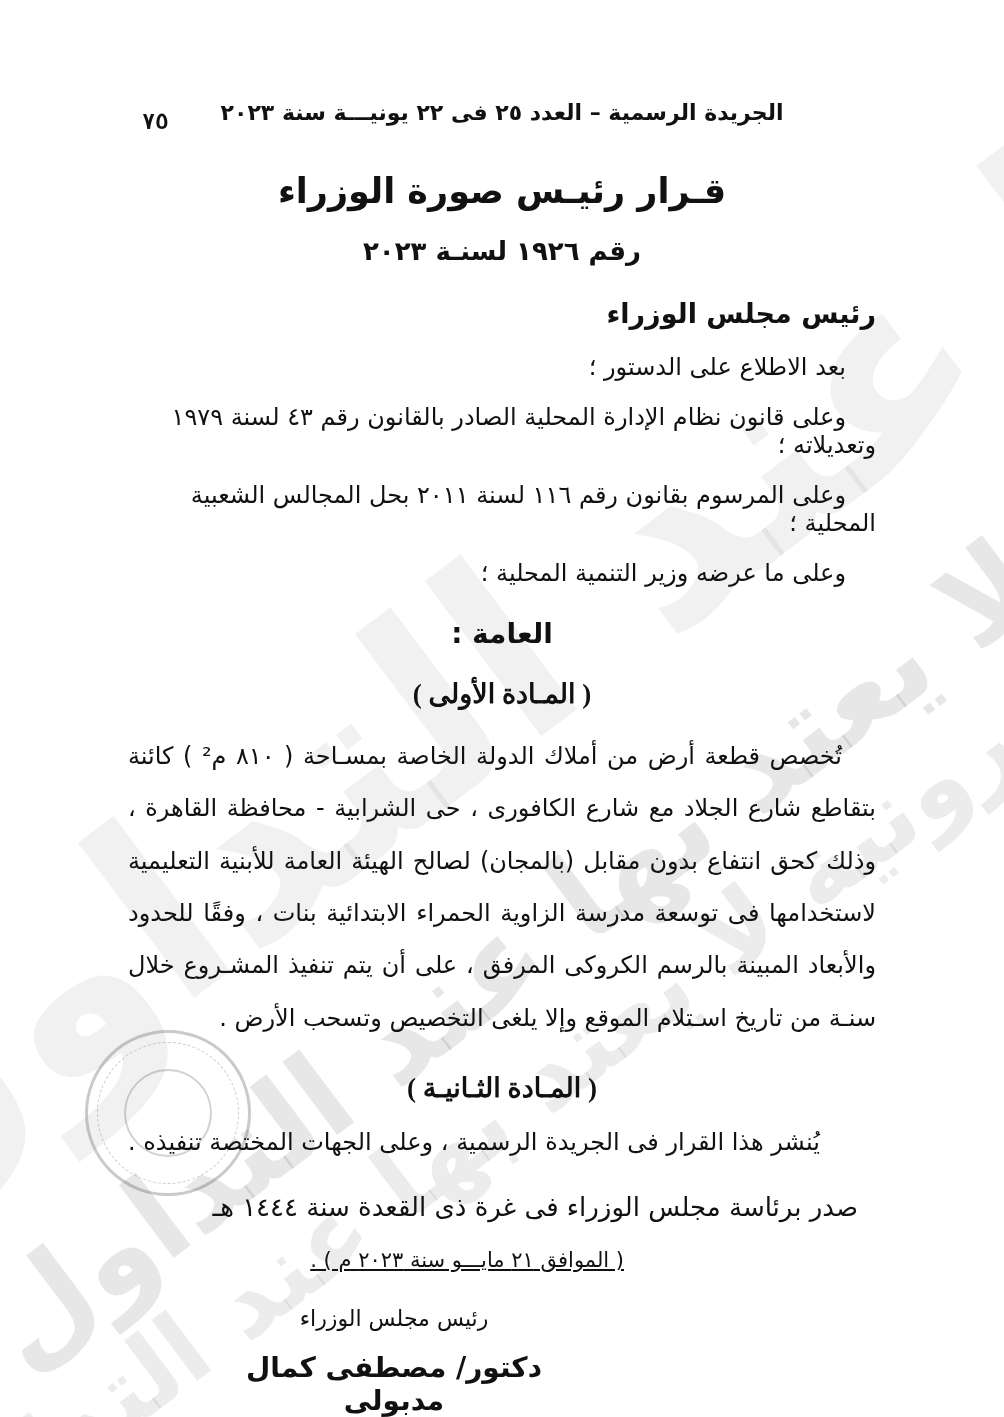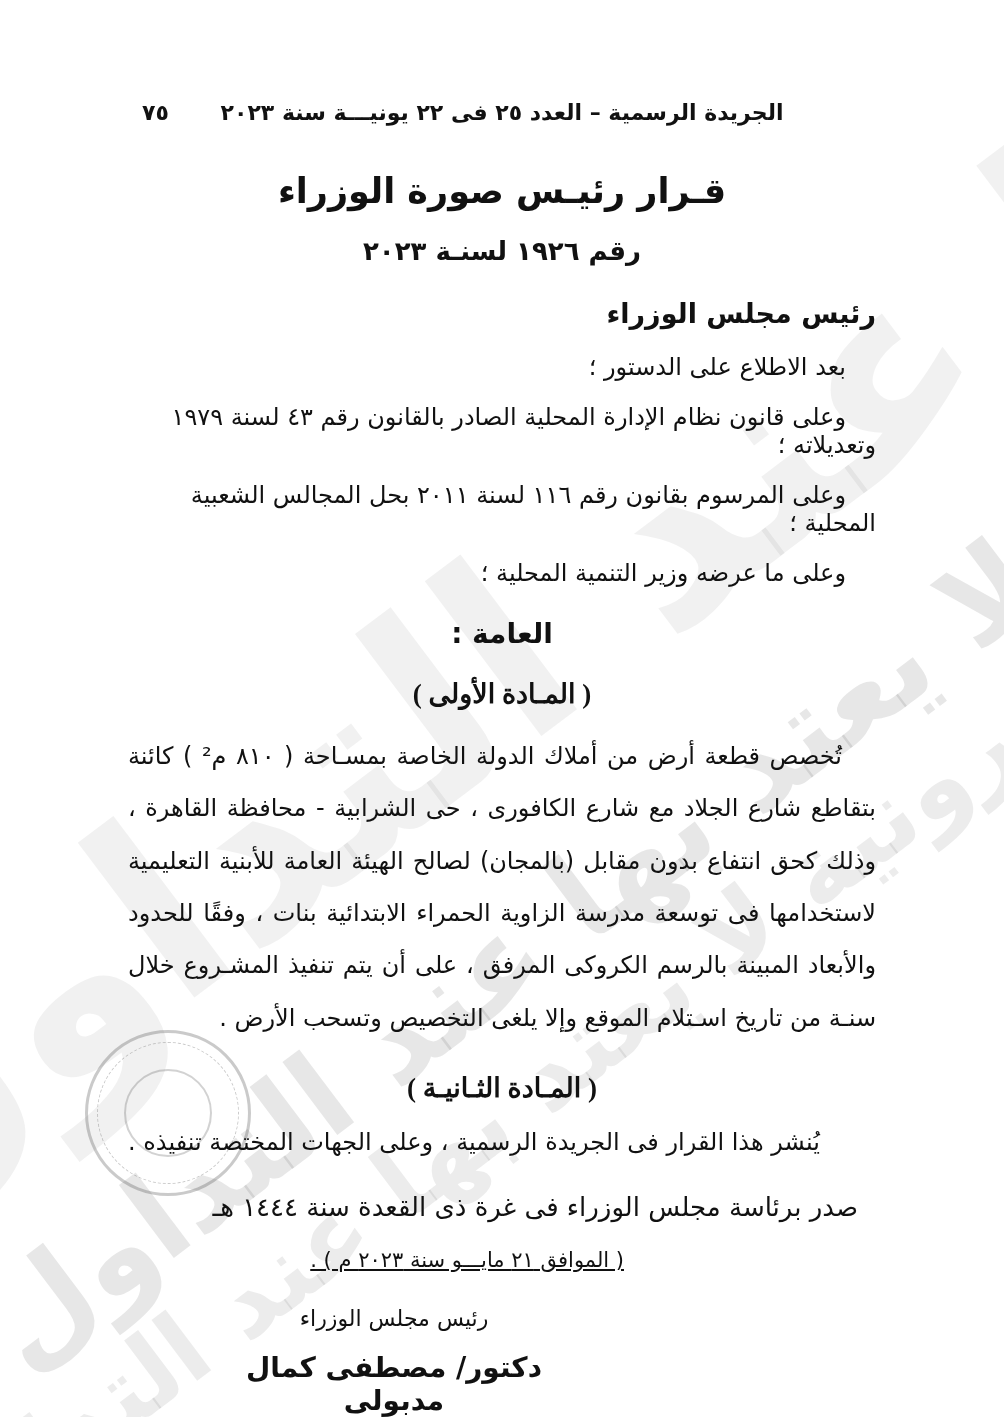--- a/index.html
+++ b/index.html
@@ -71,22 +71,23 @@
   }
   .masthead {
     position: relative;
     text-align: center;
     font-weight: bold;
     font-size: 22px;
   }
   .masthead .page-number {
     position: absolute;
     left: 14px;
-    top: 0;
-    font-weight: bold;
+    top: 9px;
+    font-weight: bold;
+    font-family: Liberation Mono, monospace;
   }
   .decree-title {
     margin-top: 46px;
     text-align: center;
     font-weight: bold;
     font-size: 35px;
   }
   .decree-number {
     margin-top: 25px;
     text-align: center;

